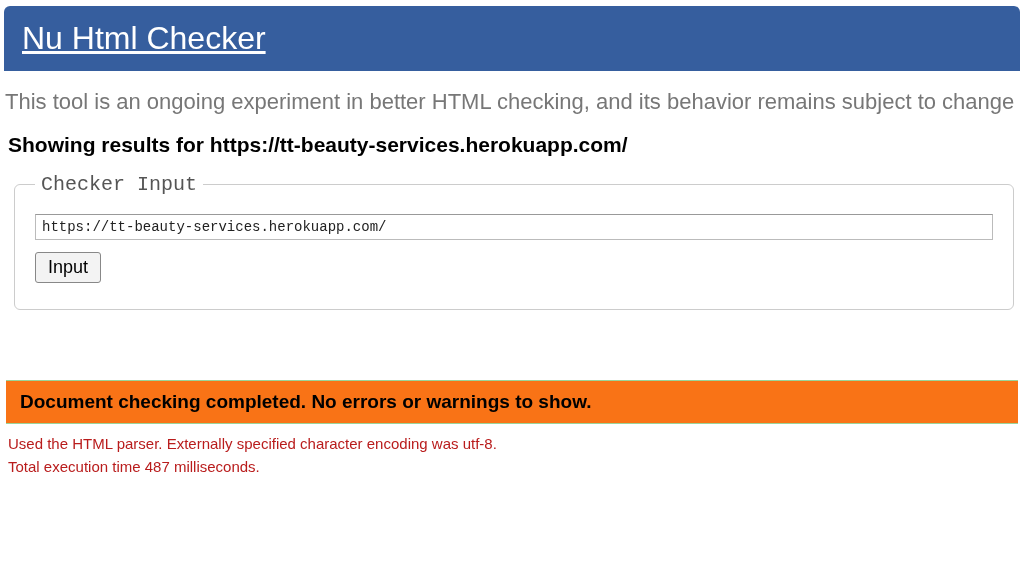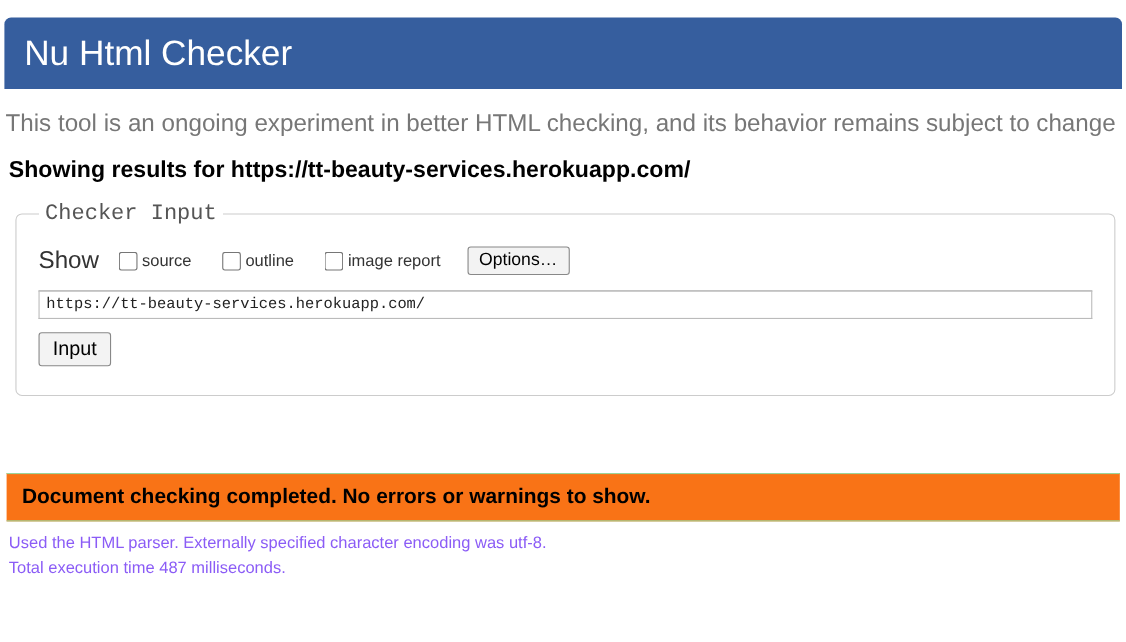--- a/index.html
+++ b/index.html
@@ -9,21 +9,22 @@
     background: #ffffff;
     color: #000;
   }
   .header {
     background: #365e9e;
     color: #fff;
     padding: 14px 18px;
     font-size: 32px;
     font-weight: 400;
     border-radius: 6px 6px 0 0;
-    margin: 16px 4px 0 4px;
+    margin: 6px 4px 0 4px;
+    text-decoration: underline;
   }
   .intro {
     color: #777;
     font-size: 22px;
     padding: 18px 8px 8px 5px;
   }
   .results-heading {
     font-size: 21px;
     font-weight: bold;
     padding: 10px 8px 16px 8px;
@@ -97,58 +98,38 @@
     background: #f97316;
     border-top: 1px solid #9ad49a;
     border-bottom: 1px solid #9ad49a;
     padding: 10px 14px;
     font-size: 19px;
     font-weight: bold;
     margin: 70px 6px 8px 6px;
   }
   .foot {
     font-size: 15px;
-    color: #8b5cf6;
+    color: #b91c1c;
     padding: 3px 8px;
   }
 </style>
 </head>
 <body>
 
 <div class="header">
   <span>Nu Html Checker</span>
 </div>
 
 <div class="intro">This tool is an ongoing experiment in better HTML checking, and its behavior remains subject to change</div>
 
 <div class="results-heading">Showing results for https://tt-beauty-services.herokuapp.com/</div>
 
 <fieldset class="checker">
   <legend>Checker Input</legend>
 
-  <div class="row">
-    <span class="label-show">Show</span>
-
-    <label class="cb">
-      <input type="checkbox" style="">
-      <span>source</span>
-    </label>
-
-    <label class="cb">
-      <input type="checkbox" style="">
-      <span>outline</span>
-    </label>
-
-    <label class="cb">
-      <input type="checkbox" style="">
-      <span>image report</span>
-    </label>
-
-    <button class="opt">Options…</button>
-  </div>
 
 
   <input type="text" class="url" value="https://tt-beauty-services.herokuapp.com/" style="">
 
   <button class="check">Input</button>
 </fieldset>
 
 <div class="status-ok">Document checking completed. No errors or warnings to show.</div>
 
 <div class="foot">Used the HTML parser. Externally specified character encoding was utf-8.</div>

